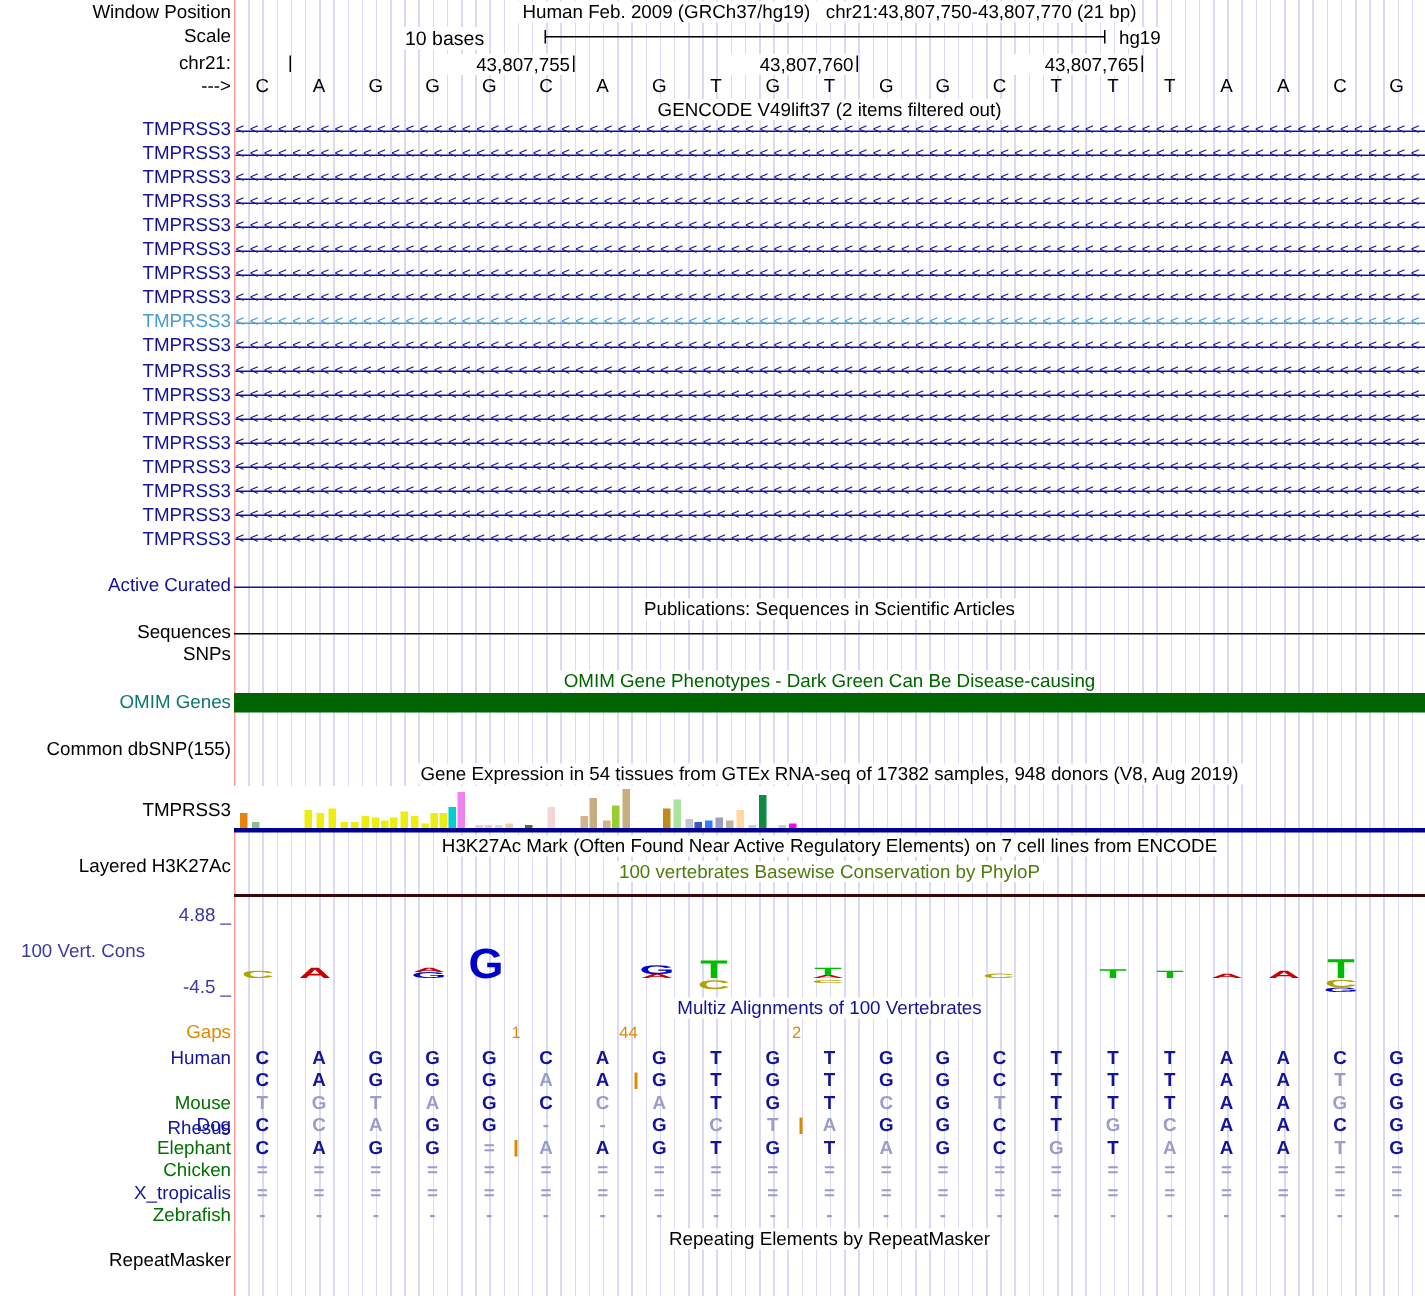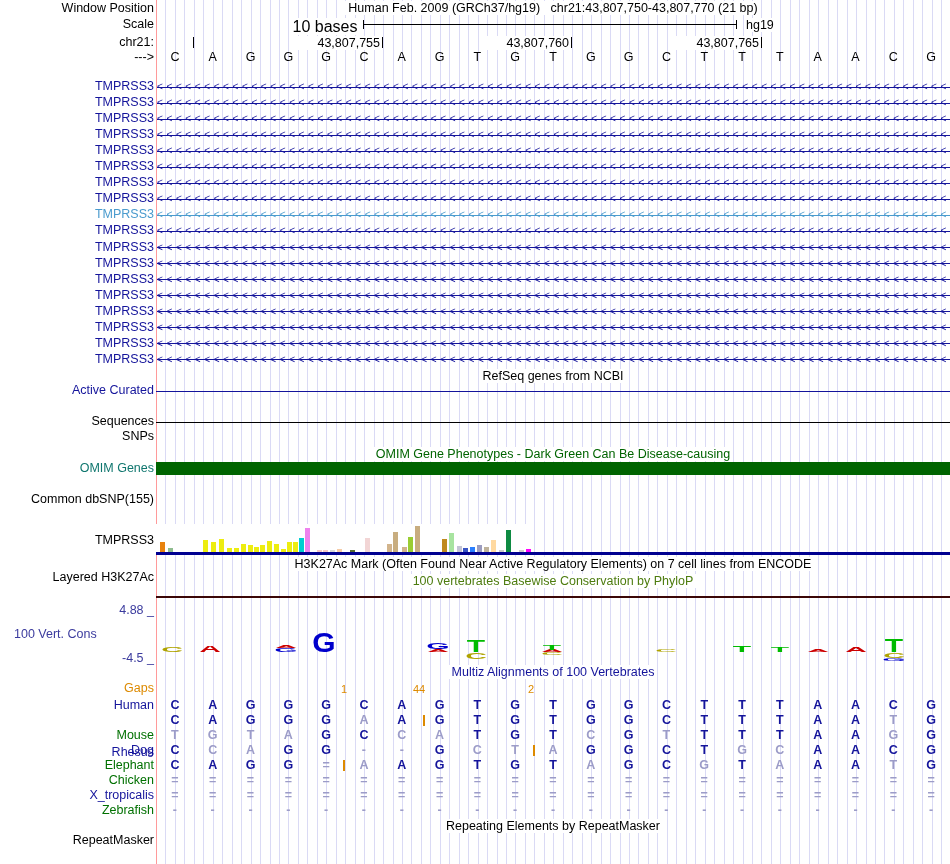--- a/index.html
+++ b/index.html
@@ -23,29 +23,31 @@
 </head>
 <body>
 
 <div id="browser">
   <div class="grid"></div>
 
   <div class="llabel" style="top:2px">Window Position</div>
   <div class="title-row" style="top:2px"><span>Human Feb. 2009 (GRCh37/hg19)   chr21:43,807,750-43,807,770 (21 bp)</span></div>
 
   <div class="llabel" style="top:18px">Scale</div>
-  <div class="abs" style="left:280px;top:18px;width:90px;text-align:center;font-size:16px"><span class="wbg">10 bases</span></div>
+  <div class="abs" style="left:268px;top:18px;width:90px;text-align:left;font-size:13px"><span class="wbg">10 bases</span></div>
   <div class="abs" style="left:363px;top:20px;width:374px;height:9px;border-left:1px solid #000;border-right:1px solid #000;background:linear-gradient(#000,#000) center/100% 1px no-repeat"></div>
   <div class="abs" style="left:744px;top:18px;font-size:12.5px"><span class="wbg">hg19</span></div>
 
   <div class="llabel" style="top:36px">chr21:</div>
   <div class="llabel" style="top:51px">---&gt;</div>
 
-  <div class="title-row" style="top:370px"><span>RefSeq genes from NCBI</span></div>
+  <div class="title-row" style="top:67px"><span>GENCODE V49lift37 (2 items filtered out)</span></div>
+  <div class="title-row" style="top:400px"><span>Publications: Sequences in Scientific Articles</span></div>
   <div class="title-row" style="top:448px;color:#006400"><span>OMIM Gene Phenotypes - Dark Green Can Be Disease-causing</span></div>
+  <div class="title-row" style="top:510px"><span>Gene Expression in 54 tissues from GTEx RNA-seq of 17382 samples, 948 donors (V8, Aug 2019)</span></div>
   <div class="title-row" style="top:558px"><span>H3K27Ac Mark (Often Found Near Active Regulatory Elements) on 7 cell lines from ENCODE</span></div>
   <div class="title-row" style="top:575px;color:#4d7c0f"><span>100 vertebrates Basewise Conservation by PhyloP</span></div>
   <div class="title-row" style="top:666px;color:#14149B"><span>Multiz Alignments of 100 Vertebrates</span></div>
   <div class="title-row" style="top:820px"><span>Repeating Elements by RepeatMasker</span></div>
 
   <div class="llabel" style="top:384px;color:#14149B">Active Curated</div>
   <div class="llabel" style="top:415px">Sequences</div>
   <div class="llabel" style="top:430px">SNPs</div>
   <div class="llabel" style="top:462px;color:#0f766e">OMIM Genes</div>
   <div class="llabel" style="top:493px">Common dbSNP(155)</div>

